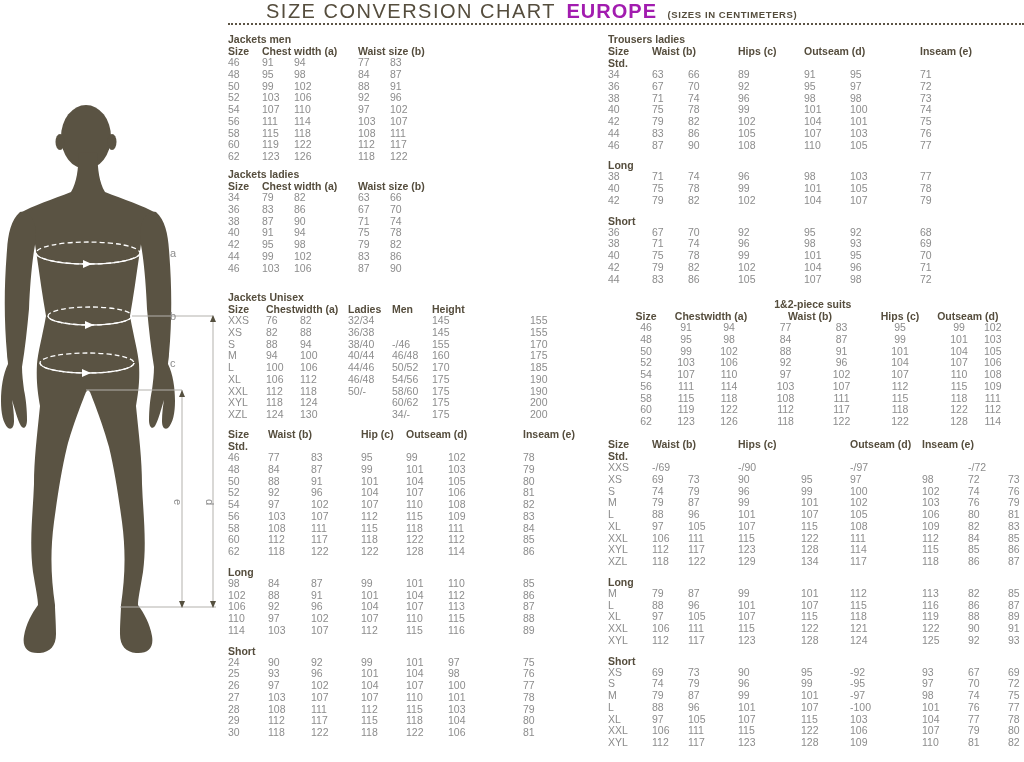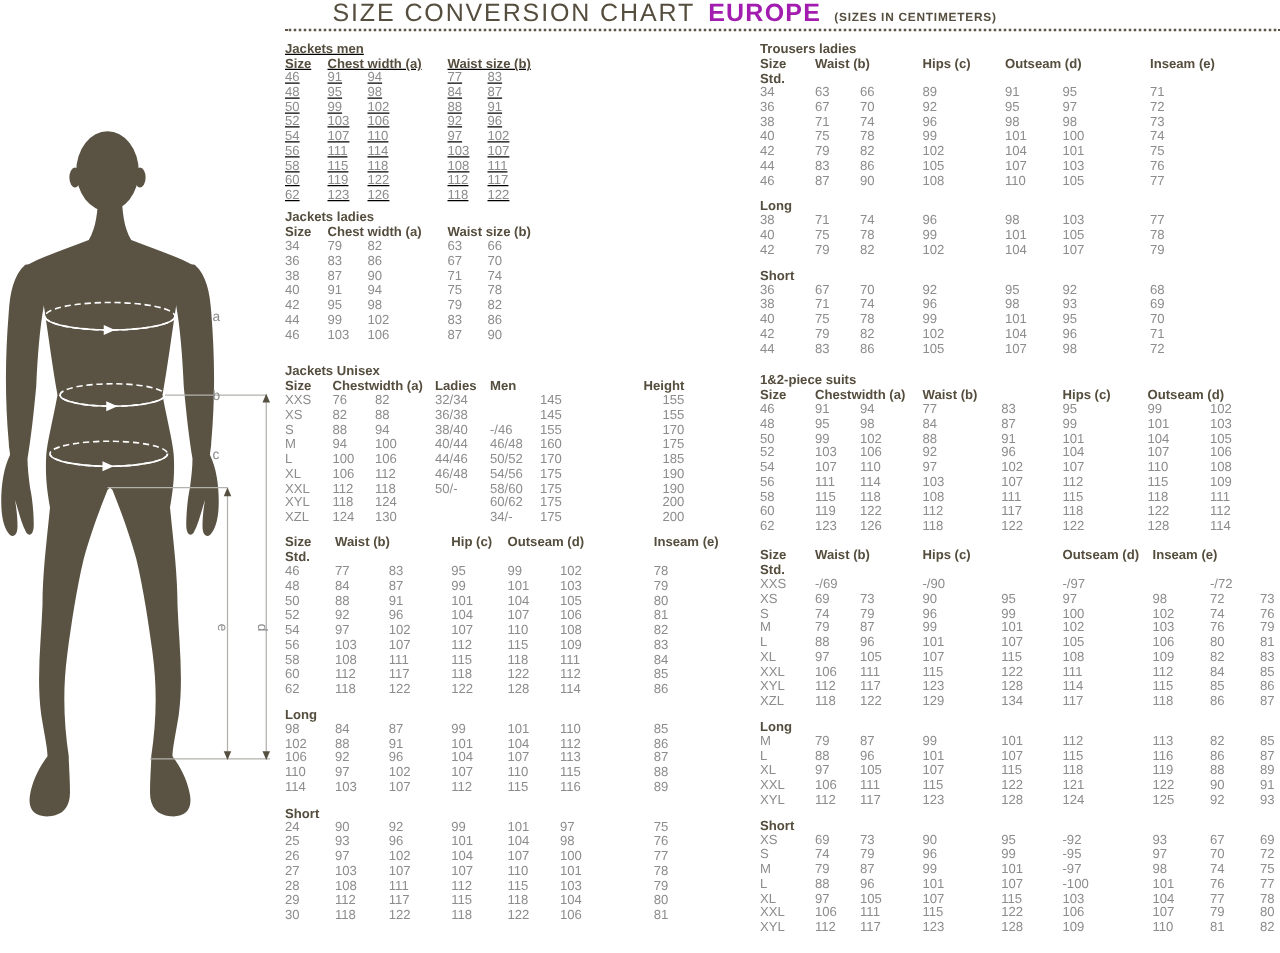--- a/index.html
+++ b/index.html
@@ -26,26 +26,26 @@
   .sec.gap{margin-top:8px;}
 
   .cols-jm .row{grid-template-columns:34px 32px 64px 32px auto;}
   .cols-ju .row{grid-template-columns:38px 34px 48px 44px 40px 98px auto;}
   .cols-tm .row{grid-template-columns:40px 43px 50px 45px 42px 75px auto;}
   .cols-tl .row{grid-template-columns:44px 36px 50px 66px 46px 70px auto;}
   .cols-su .row{grid-template-columns:44px 36px 50px 63px 49px 68px 50px auto;}
   .cols-tu .row{grid-template-columns:44px 36px 50px 63px 49px 72px 46px 40px auto;}
 
   
-  #t-jackets-men{left:228px;top:33px;text-decoration:underline;}
+  #t-jackets-men{left:228px;top:33px;}
   #t-jackets-ladies{left:228px;top:168px;}
   #t-jackets-unisex{left:228px;top:291px;}
   #t-trousers-men{left:228px;top:428px;}
   #t-trousers-ladies{left:608px;top:33px;}
-  #t-suits{left:608px;top:298px;}
+  #t-suits{left:624px;top:298px;text-align:center;}
   #t-trousers-unisex{left:608px;top:438px;}
 
   
   .figure{position:absolute;left:0;top:0;width:228px;height:762px;}
   .fig-label{font-size:11px;fill:#8c8c8c;}
 </style>
 </head>
 <body>
 
 <div class="hdr">
@@ -268,21 +268,21 @@
       <div class="td">90</div>
     </div>
   </section>
 <section id="t-jackets-unisex" class="tbl cols-ju">
     <div class="tbl-title">Jackets Unisex</div>
     <div class="row head">
       <div class="th">Size</div>
       <div class="th" style="grid-column: span 2;">Chestwidth (a)</div>
       <div class="th">Ladies</div>
       <div class="th">Men</div>
-      <div class="th" style="grid-column: span 2; text-align: right;">Height</div>
+      <div class="th" style="grid-column: span 2;">Height</div>
     </div>
     <div class="row">
       <div class="td">XXS</div>
       <div class="td">76</div>
       <div class="td">82</div>
       <div class="td">32/34</div>
       <div class="td"></div>
       <div class="td">145</div>
       <div class="td">155</div>
     </div>

